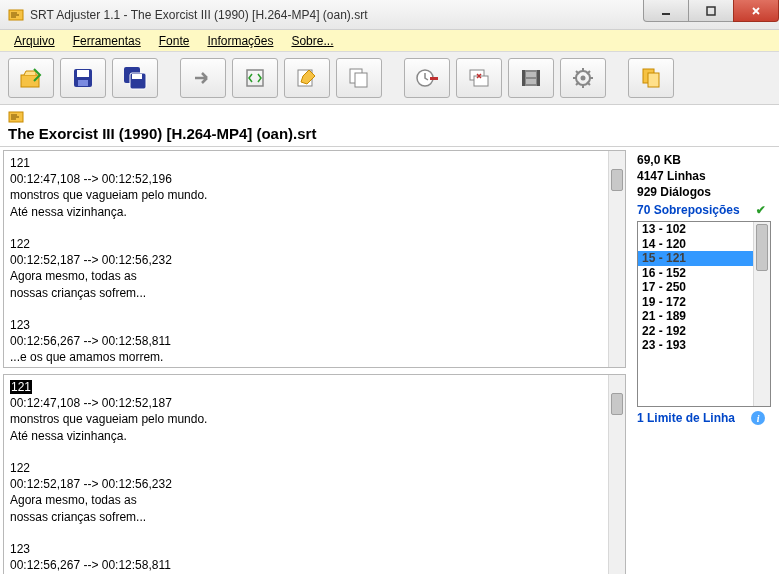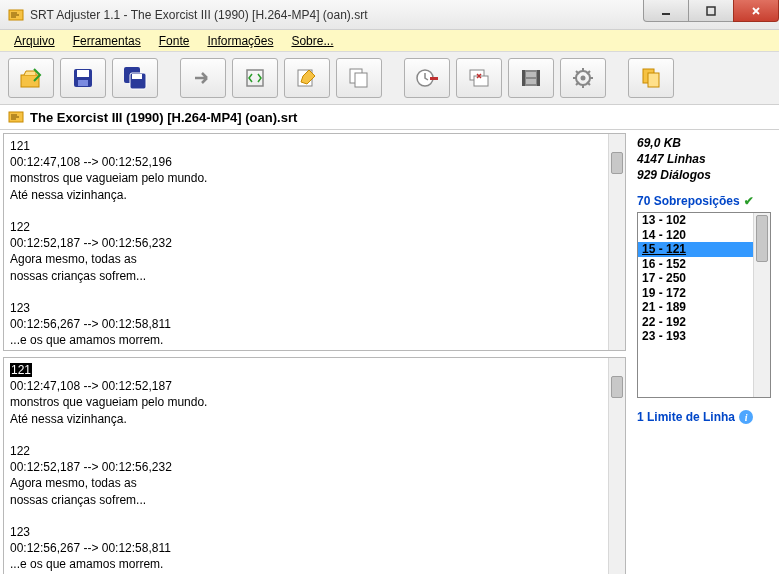--- a/index.html
+++ b/index.html
@@ -19,40 +19,40 @@
 .menubar { height: 22px; background: #fef9c3; display: flex; align-items: center; padding: 0 8px; font-size: 12px; border-bottom: 1px solid #d9d9d9; }
 .menuitem { padding: 2px 6px; margin-right: 6px; text-decoration: underline; color: #000; cursor: pointer; }
 
 
 .toolbar { background: #f0f0f0; padding: 6px 8px; display: flex; gap: 6px; border-bottom: 1px solid #d0d0d0; }
 .tbtn { width: 46px; height: 40px; border: 1px solid #b0b0b0; border-radius: 3px; background: linear-gradient(#fdfdfd,#e8e8e8); display: flex; align-items: center; justify-content: center; cursor: pointer; }
 .tsep { width: 10px; }
 .tbtn svg { pointer-events: none; }
 
 
-.fileheader { padding: 4px 8px; background: #fff; display: flex; align-items: center; font-size: 13px; font-weight: bold; border-bottom: 1px solid #d0d0d0; }
+.fileheader { padding: 4px 8px; background: #fff; display: flex; align-items: flex-start; font-size: 15px; font-weight: bold; border-bottom: 1px solid #d0d0d0; flex-direction: column; }
 .fileheader .ficon { width: 16px; height: 16px; margin-right: 6px; }
 
 
 .main { display: flex; height: 448px; }
 .leftcol { flex: 1; display: flex; flex-direction: column; }
 .rightcol { width: 150px; padding: 6px 8px; font-size: 12px; }
 .pane { flex: 1; border: 1px solid #b8b8b8; margin: 3px 3px; position: relative; overflow: hidden; background: #fff; }
 .panecontent { padding: 4px 6px; font-size: 12px; line-height: 1.35; font-family: "Segoe UI", Tahoma, sans-serif; white-space: pre-wrap; }
 .highlight { background: #000; color: #fff; padding: 0 1px; }
 .scrollbar { position: absolute; right: 0; top: 0; bottom: 0; width: 17px; background: #f0f0f0; border-left: 1px solid #d8d8d8; }
 .scrollbar::before { content: ""; position: absolute; top: 18px; left: 2px; right: 2px; height: 20px; background: #c8c8c8; border: 1px solid #a0a0a0; border-radius: 2px; }
 
 
-.infoline { font-weight: bold; margin-bottom: 2px; font-style: italic; }
-.section-title { color: #0046c8; font-weight: bold; margin-top: 12px; margin-bottom: 4px; display: flex; align-items: center; gap: 4px; }
+.infoline { font-weight: bold; margin-bottom: 2px; }
+.section-title { color: #0046c8; font-weight: bold; margin-top: 4px; margin-bottom: 4px; display: flex; align-items: center; gap: 16px; }
 .listbox { border: 1px solid #888; height: 186px; overflow: hidden; position: relative; font-family: Tahoma, sans-serif; font-size: 12px; font-weight: bold; }
 .listbox .lbscroll { overflow: hidden; }
 .listbox .lbitem { padding: 0 4px; line-height: 14.5px; cursor: pointer; }
-.listbox .lbitem.selected { background: #3399ff; color: #000000; text-decoration: underline; }
+.listbox .lbitem.selected { background: #3399ff; color: #404040; }
 .listbox .lbscrollbar { position: absolute; right: 0; top: 0; bottom: 0; width: 17px; background: #f0f0f0; border-left: 1px solid #d8d8d8; }
 .listbox .lbscrollbar::before { content: ""; position: absolute; top: 2px; left: 2px; right: 2px; height: 45px; background: #c8c8c8; border: 1px solid #a0a0a0; border-radius: 2px; }
 
 
 .check { color: #2a9d2a; font-weight: bold; }
 .info-i { width: 14px; height: 14px; border-radius: 50%; background: #4da6ff; color: #fff; font-size: 10px; font-weight: bold; display: inline-flex; align-items: center; justify-content: center; font-style: italic; font-family: Georgia, serif; }
 </style>
 </head>
 <body>
 

